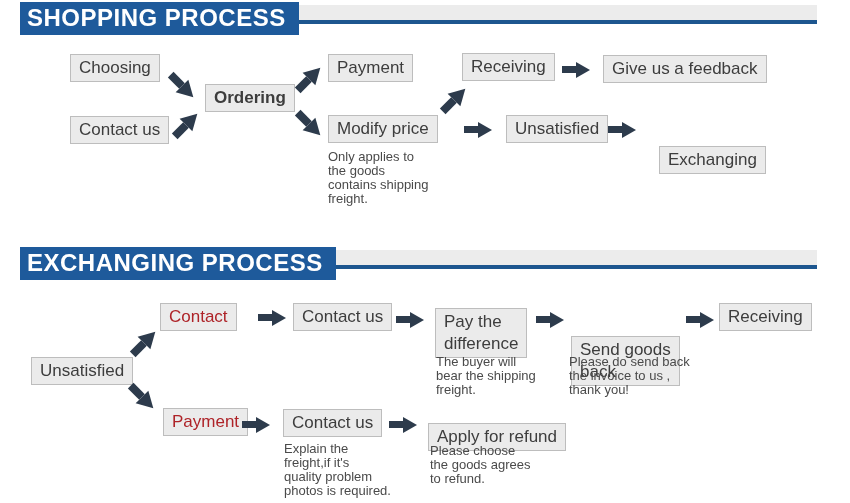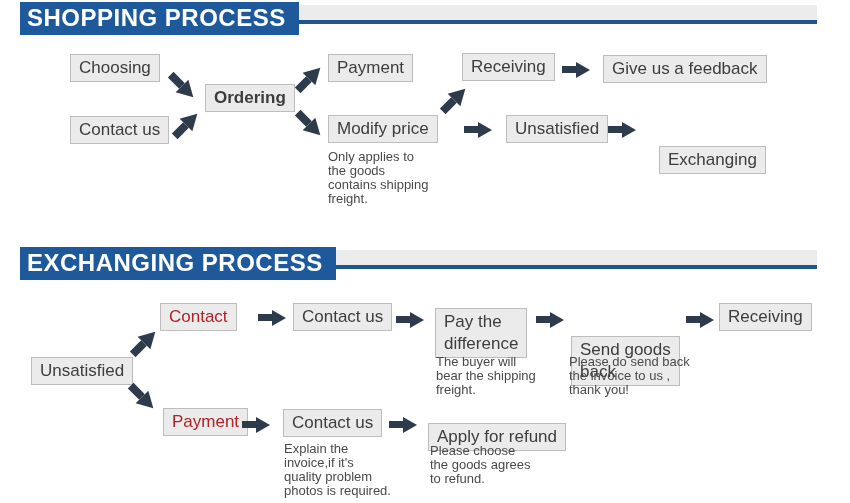--- a/index.html
+++ b/index.html
@@ -126,21 +126,21 @@
     <div class="node" style="left:283px;top:409px;">Contact us</div>
     <div class="node" style="left:428px;top:423px;">Apply for refund</div>
 
     <div class="note" style="left:436px;top:355px;">The buyer will
 bear the shipping
 freight.</div>
     <div class="note" style="left:569px;top:355px;">Please do send back
 the invoice to us ,
 thank you!</div>
     <div class="note" style="left:284px;top:442px;">Explain the
-invoice,if it's
+freight,if it's
 quality problem
 photos is required.</div>
     <div class="note" style="left:430px;top:444px;">Please choose
 the goods agrees
 to refund.</div>
 
     <div class="arr big up" style="left:128px;top:334px;">
         <span class="shaft"></span>
         <span class="head"></span>
       </div>

